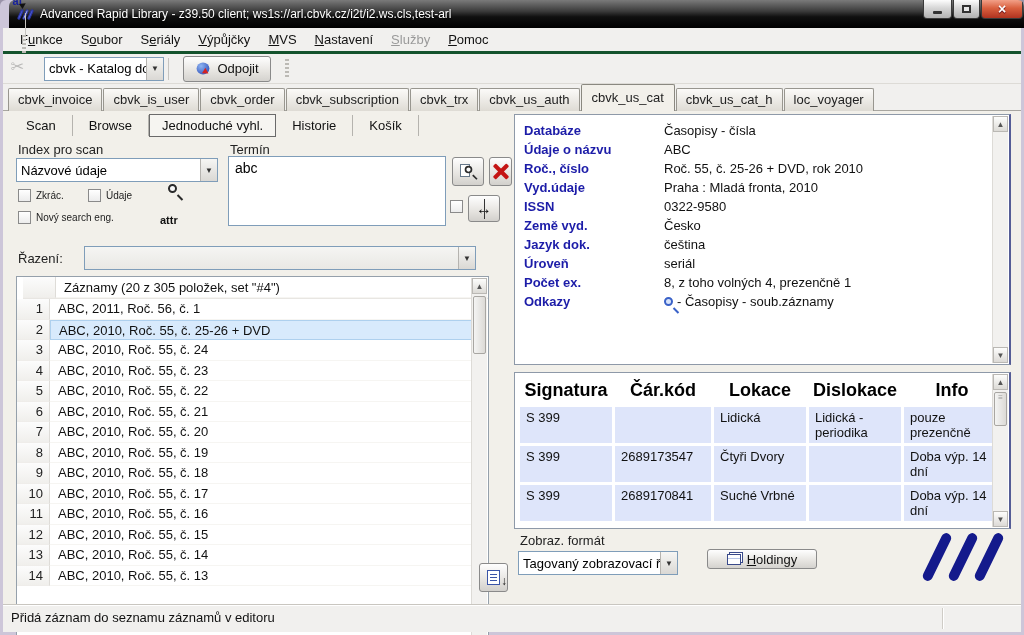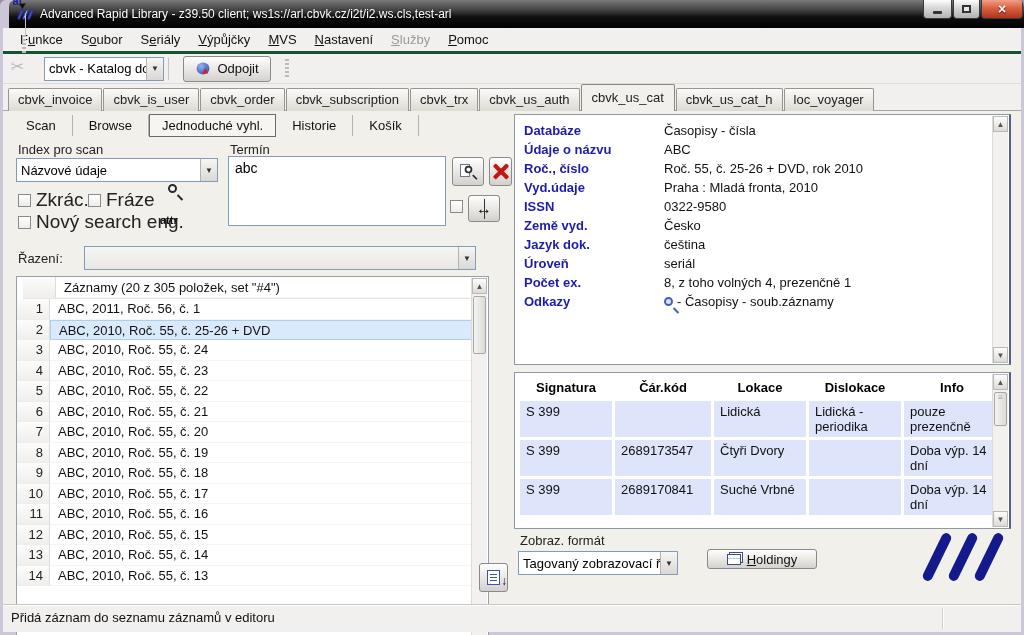--- a/index.html
+++ b/index.html
@@ -89,21 +89,21 @@
   #client{position:absolute;left:3px;top:111px;width:1018px;height:493px;background:#f2f0ea;}
 
   
   #subtabs{position:absolute;left:10px;top:113px;height:25px;display:flex;align-items:center;}
   .stab{font-size:13px;padding:3px 16px;border-right:1px solid #b5b3ae;color:#111;}
   .stab.act{border:1px solid #6a6a6a;background:#f6f5f1;padding:3px 12px;}
 
   .flabel{position:absolute;font-size:13px;color:#222;}
   .cb{position:absolute;display:flex;align-items:center;gap:5px;}
   .cb .box{width:13px;height:13px;border:1px solid #8a8a8a;background:linear-gradient(#fff,#ececec);}
-  .cb .cblab{font-size:19px;color:#222;}
+  .cb .cblab{font-size:10px;color:#222;}
 
   .mag{width:9px;height:9px;border:2px solid #2a2a2a;border-radius:50%;position:relative;display:inline-block;background:#f8f8f8;}
   .mag::after{content:"";position:absolute;width:2px;height:7px;background:#2a2a2a;left:9px;top:8px;transform:rotate(-45deg);}
   .mag.blue{border-color:#3a62c8;background:#d8e4fa;} .mag.blue::after{background:#3a62c8;}
 
   #attr-btn{position:absolute;left:160px;top:184px;width:36px;height:34px;}
   #attr-btn .mag{position:absolute;left:8px;top:0;}
   #attr-btn .attr-lab{position:absolute;left:0;top:30px;font-size:11px;font-weight:bold;color:#111;}
 
   #term-input{position:absolute;left:228px;top:156px;width:218px;height:70px;border:1px solid #7f9db9;background:#fff;
@@ -154,21 +154,21 @@
   
   #detail{position:absolute;left:514px;top:114px;width:497px;height:251px;background:#fff;border:1px solid #8e99a8;border-right:2px solid #555d96;}
   #dfields{position:absolute;left:0;top:6px;right:18px;}
   .drow{display:flex;padding:2px 0 2px 9px;}
   .dlab{width:140px;color:#1c1ca8;font-weight:bold;font-size:13px;}
   .dval{flex:1;font-size:13px;color:#111;}
   .dval.link{display:flex;align-items:center;gap:4px;}
 
   #holdings{position:absolute;left:514px;top:372px;width:497px;height:157px;background:#fff;border:1px solid #8e99a8;border-right:2px solid #555d96;}
   #htab{border-collapse:separate;border-spacing:3px;margin:1px 0 0 2px;}
-  #htab th{font-size:13px;font-weight:bold;color:#000;text-align:center;padding:3px 2px;}
+  #htab th{font-size:18px;font-weight:bold;color:#000;text-align:center;padding:3px 2px;}
   #htab td{background:#dee5fa;font-size:13px;color:#111;vertical-align:top;padding:3px 6px;height:32px;}
 
   #fmt-label{left:520px;top:533px;}
   #fmt-combo{position:absolute;left:518px;top:551px;width:160px;}
   #holdingy-btn{position:absolute;left:686px;top:549px;width:110px;height:20px;margin-left:21px;}
   .stack{position:relative;width:14px;height:11px;border:1px solid #3a4a8a;background:linear-gradient(#fff 0 3px,#b8c6e8 3px 4px,#fff 4px);
      box-shadow:2px -2px 0 -1px #fff,2px -2px 0 0 #3a4a8a;}
 
   #logo{position:absolute;left:928px;top:526px;width:86px;height:70px;}
   .lbar{position:absolute;top:5px;width:9px;height:52px;border:5px solid #141a8c;border-radius:10px;background:#fff;transform:rotate(26deg);}
@@ -326,21 +326,21 @@
   <div class="sqbtn" id="clear-btn">
     <span class="redx"></span>
   </div>
 
   <div class="cb" style="left:18px;top:189px;">
     <span class="box"></span>
     <span class="cblab">Zkrác.</span>
   </div>
   <div class="cb" style="left:88px;top:189px;">
     <span class="box"></span>
-    <span class="cblab">Fráze</span>
+    <span class="cblab">Údaje</span>
   </div>
   <div class="cb" style="left:18px;top:211px;">
     <span class="box"></span>
     <span class="cblab">Nový search eng.</span>
   </div>
 
   <div id="attr-btn">
     <span class="mag"></span>
     <span class="attr-lab">attr</span>
   </div>

